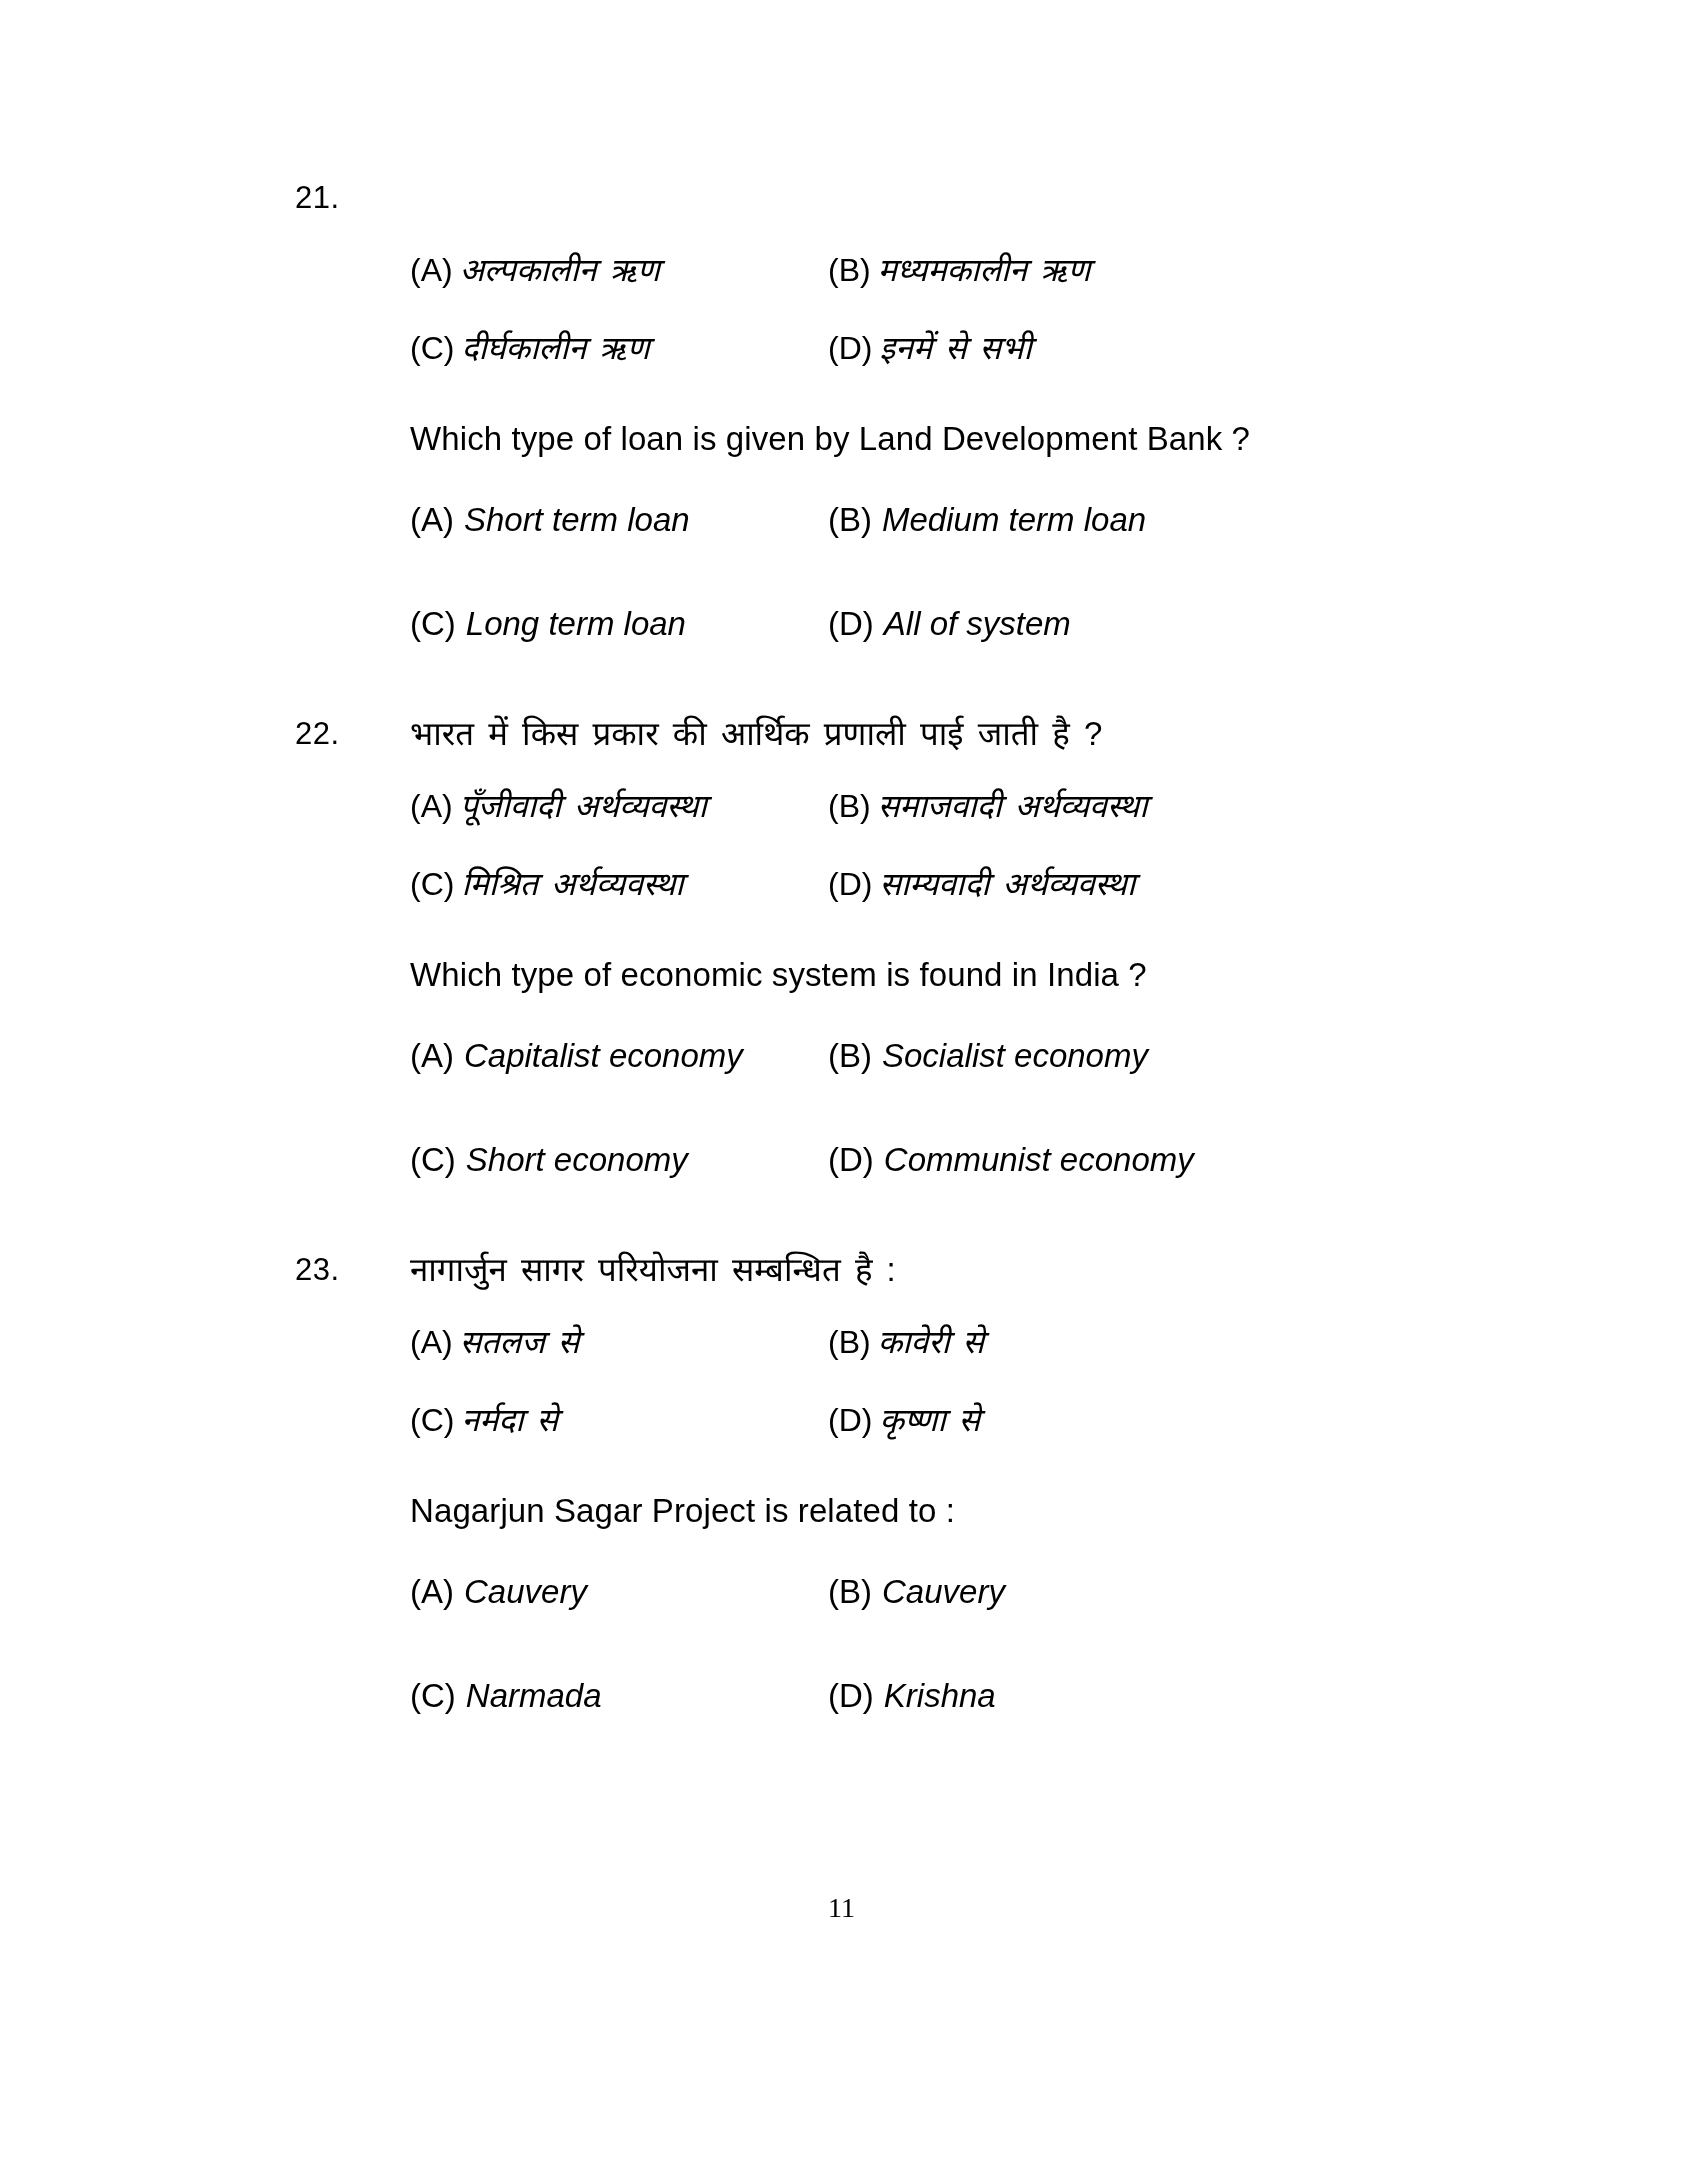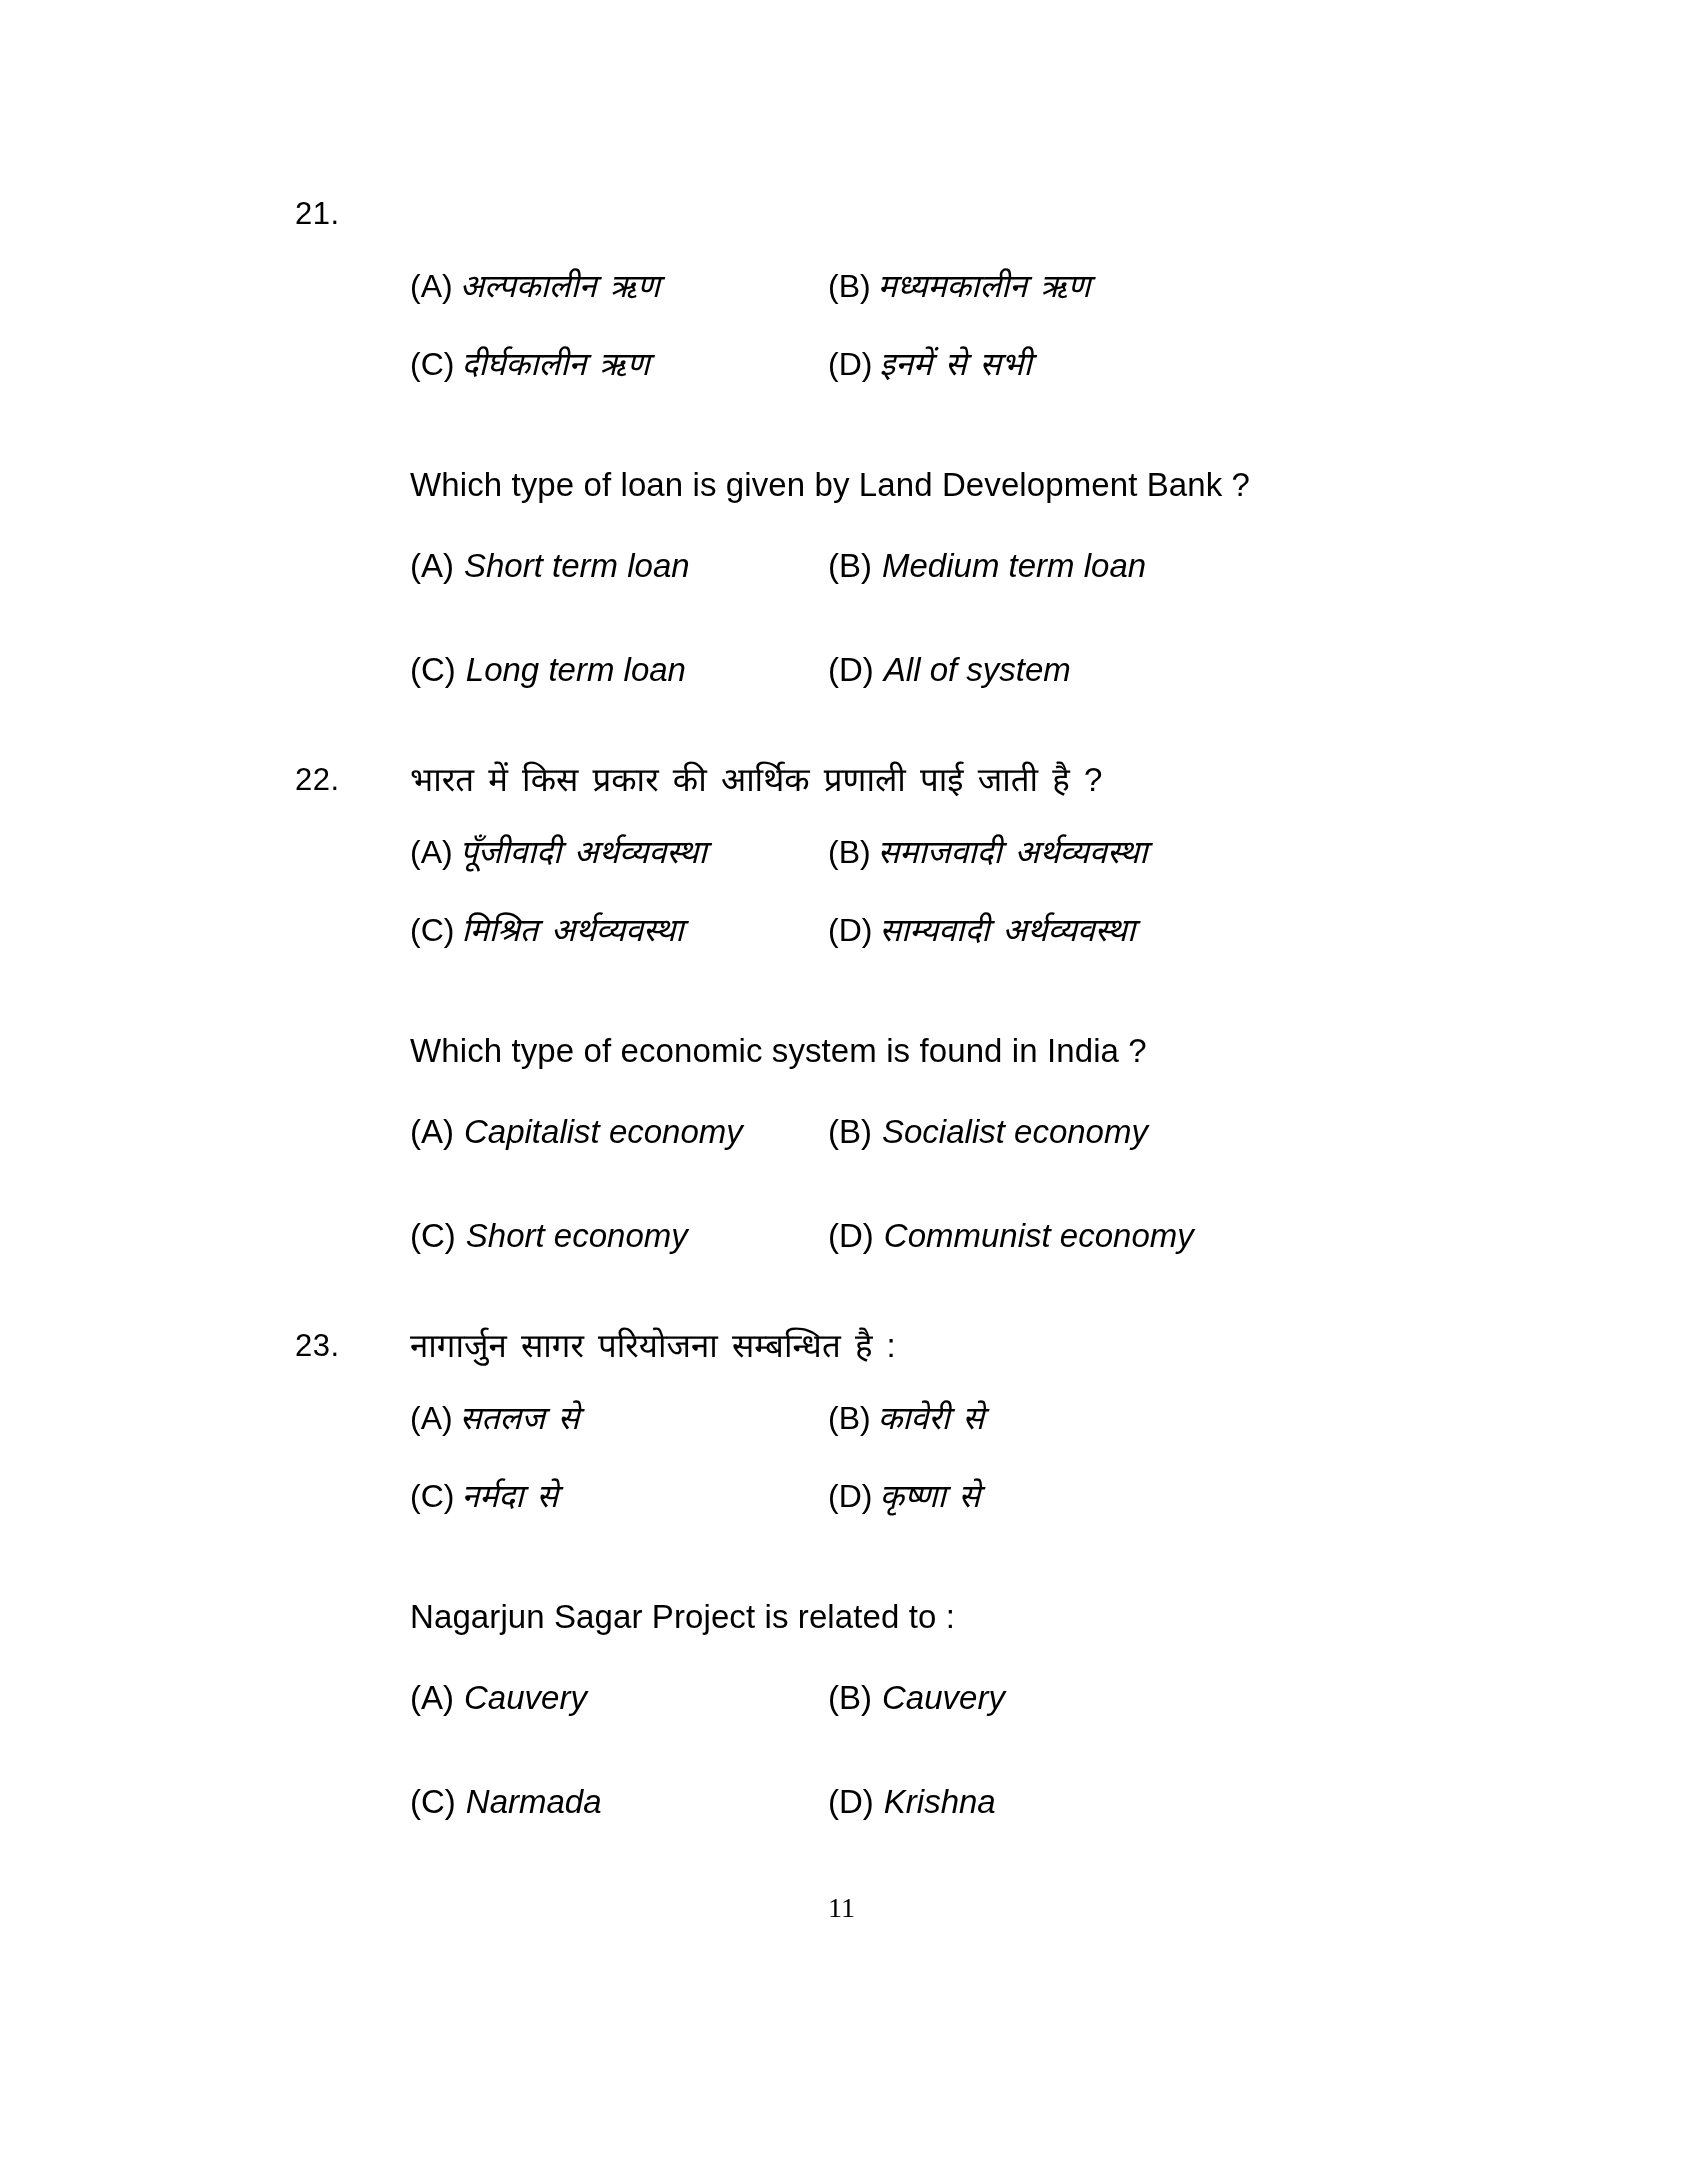--- a/index.html
+++ b/index.html
@@ -18,21 +18,21 @@
 
   .page {
     position: absolute;
     inset: 0;
     background: #ffffff;
   }
 
   .content {
     position: absolute;
     left: 295px;
-    top: 192px;
+    top: 176px;
     width: 1119px;
   }
 
   
   .question-block {
     position: relative;
     width: 100%;
   }
 
   .q-head {
@@ -59,21 +59,20 @@
     font-size: 33px;
     word-spacing: 5px;
   }
 
   
   .prompt-line {
     margin-left: 115px;
     font-size: 33px;
     line-height: 44px;
     letter-spacing: 0.1px;
-    margin-top: 30px;
   }
 
   
   .options {
     margin-left: 115px;
     position: relative;
   }
 
   .opt-row {
     display: flex;

